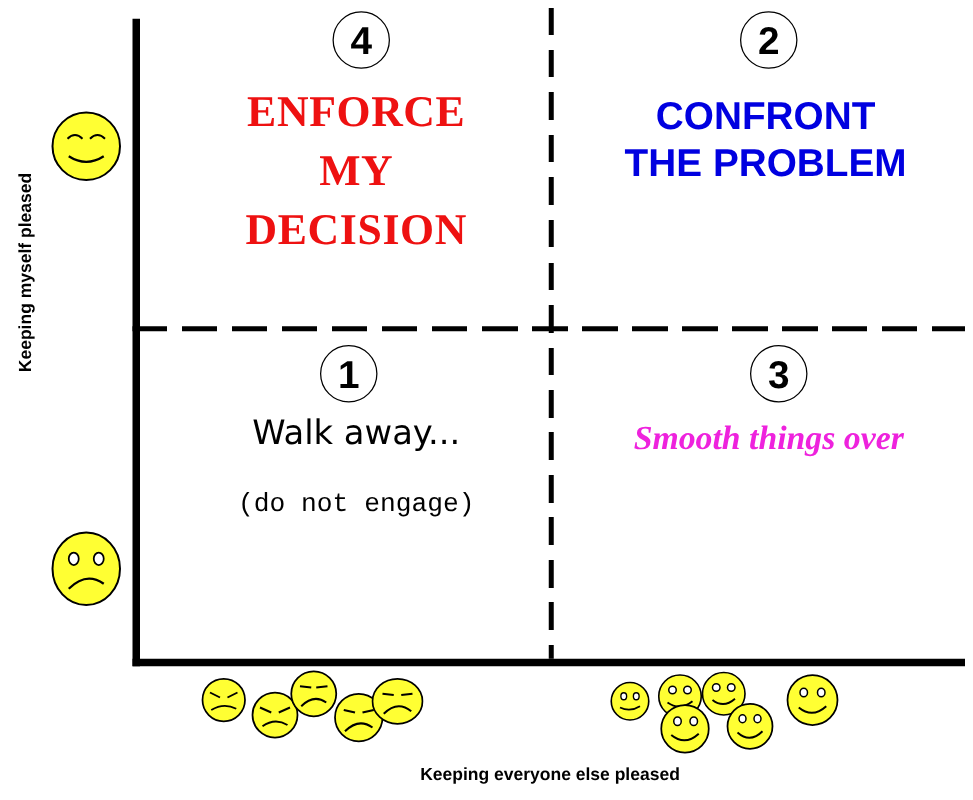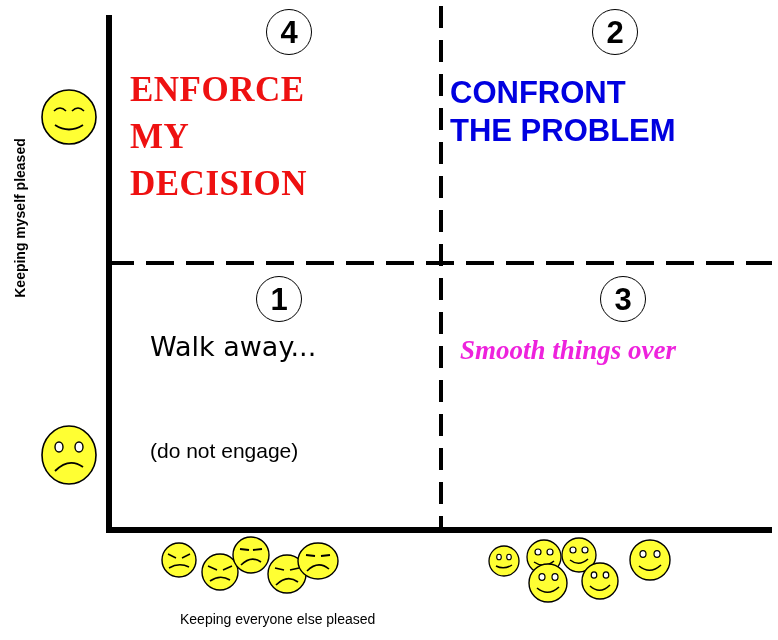--- a/index.html
+++ b/index.html
@@ -79,20 +79,21 @@
     background: #ffffff;
   }
   #badge-4 { left: 266px; top: 9px; }
   #badge-2 { left: 592px; top: 9px; }
   #badge-1 { left: 256px; top: 276px; }
   #badge-3 { left: 600px; top: 276px; }
 
   
   .q-text {
     position: absolute;
+    text-align: center;
     white-space: pre-line;
   }
   #label-q4 {
     left: 130px;
     top: 66px;
     width: 310px;
     font-family: "Liberation Serif", serif;
     font-weight: bold;
     font-size: 35px;
     line-height: 47px;
@@ -114,45 +115,45 @@
     top: 331px;
     width: 270px;
     font-family: "DejaVu Sans", sans-serif;
     font-size: 27px;
     color: #000000;
   }
   #label-q1-sub {
     left: 150px;
     top: 393px;
     width: 270px;
-    font-family: Liberation Sans, sans-serif;
+    font-family: Liberation Mono, monospace;
     font-size: 21px;
     color: #000000;
-    margin-top: 46px;
   }
   #label-q3 {
     left: 460px;
     top: 335px;
     width: 310px;
     font-family: Liberation Serif, serif;
     font-weight: bold;
     font-style: italic;
     font-size: 27px;
     color: #ee22dd;
   }
 
   
   #xlabel {
     position: absolute;
     left: 180px;
     top: 611px;
     width: 520px;
+    text-align: center;
     font-family: "Liberation Sans", sans-serif;
     font-size: 14px;
-    font-weight: normal;
+    font-weight: bold;
     color: #000000;
   }
   #ylabel {
     position: absolute;
     left: -70px;
     top: 210px;
     width: 180px;
     text-align: center;
     transform: rotate(-90deg);
     font-family: "Liberation Sans", sans-serif;

